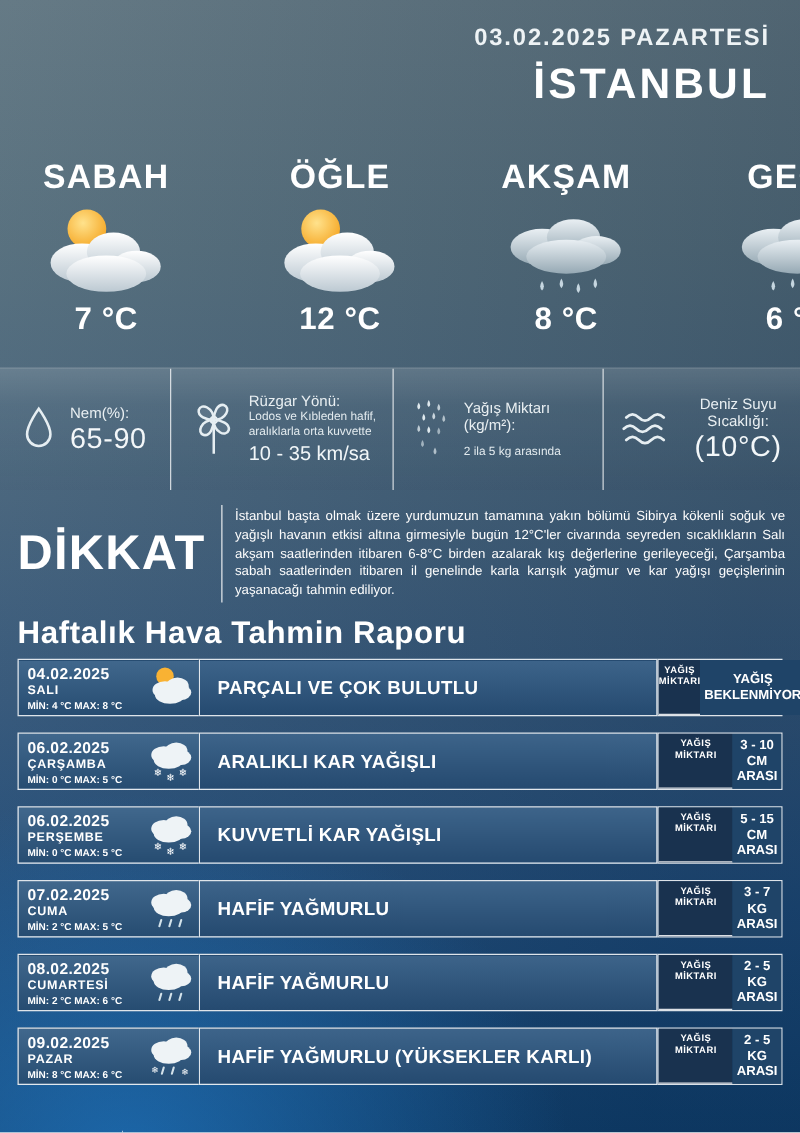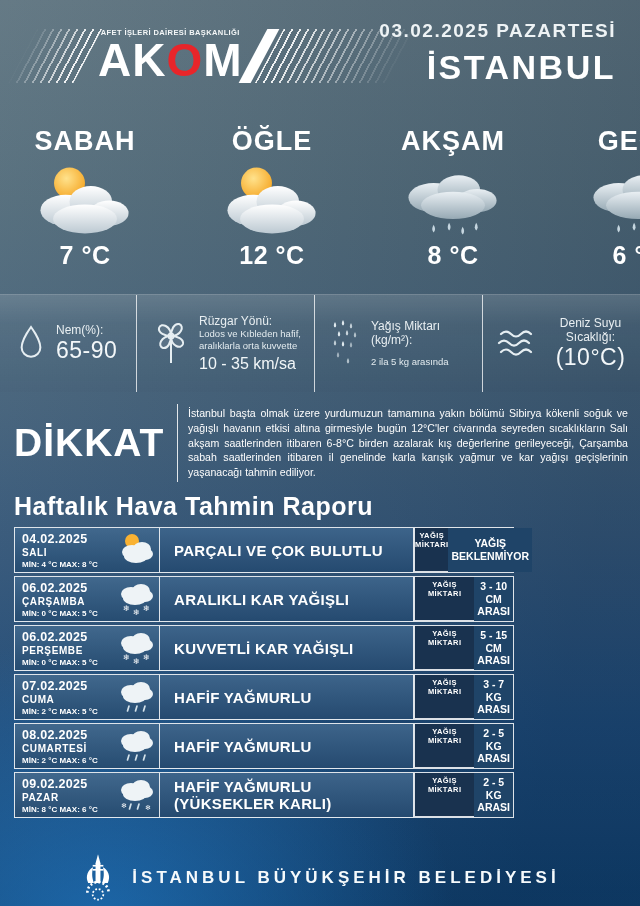--- a/index.html
+++ b/index.html
@@ -49,21 +49,21 @@
   .cond-mid { font-size:16px; color:#f1f6f8; margin-top:3px; }
 
   
   .warning { display:flex; align-items:center; padding:12px 12px 6px 14px; height:96px; }
   .warning-title { font-size:39px; font-weight:bold; letter-spacing:1px; flex:0 0 163px; }
   .warning-sep { width:1px; align-self:stretch; background:rgba(255,255,255,0.85); margin-right:10px; }
   .warning-text { flex:1; font-size:10.6px; font-weight:normal; line-height:1.38; text-align:justify; color:#fdfdfd; }
 
   
   .weekly-title { font-size:25px; font-weight:bold; letter-spacing:0.5px; padding:4px 0 6px 14px; }
-  .wtable { width:500px; margin-left:14px; display:flex; flex-direction:column; gap:3px; }
+  .wtable { width:612px; margin-left:14px; display:flex; flex-direction:column; gap:13px; }
   .wrow { display:grid; grid-template-columns:145px 1fr 100px; height:46px; }
   .wcell { border:1px solid rgba(255,255,255,0.85); }
   .cell-date { position:relative; background:linear-gradient(180deg,#41688d,#264c71); padding:4px 4px 2px 7px; border-right:none; }
   .d-date { font-size:12.5px; font-weight:bold; letter-spacing:0.3px; }
   .d-day { font-size:10px; font-weight:bold; letter-spacing:0.6px; margin-top:1px; }
   .d-minmax { font-size:8px; font-weight:bold; margin-top:2px; white-space:nowrap; }
   .row-icon { position:absolute; right:2px; top:3px; width:40px; height:38px; }
   .cell-desc { display:flex; align-items:center; background:linear-gradient(180deg,#3d648a,#254a70); padding-left:14px; }
   .desc-text { font-size:15px; font-weight:bold; letter-spacing:0.3px; }
   .cell-amount { display:flex; flex-direction:row; border-left:1px solid rgba(255,255,255,0.85); }
@@ -74,29 +74,20 @@
   .footer { display:flex; align-items:center; justify-content:center; gap:16px; margin-top:34px; }
   .ibb-logo { width:36px; height:52px; }
   .footer-text { font-size:17px; font-weight:bold; letter-spacing:4px; color:#f6fafc; }
 </style>
 </head>
 <body>
 
 <div class="page">
 
   <div class="header">
-    <div class="logo-block">
-      <div class="stripes stripes-left"></div>
-      <div class="logo-center">
-        <div class="agency-line">AFET İŞLERİ DAİRESİ BAŞKANLIĞI</div>
-        <div class="akom"><span>AK</span><span class="red-o">O</span><span>M</span></div>
-      </div>
-      <div class="wedge"></div>
-      <div class="stripes stripes-right"></div>
-    </div>
     <div class="header-right">
       <div class="date-line">03.02.2025  PAZARTESİ</div>
       <div class="city-line">İSTANBUL</div>
     </div>
   </div>
 
   <div class="periods">
 
     <div class="period">
       <div class="period-label">SABAH</div>

